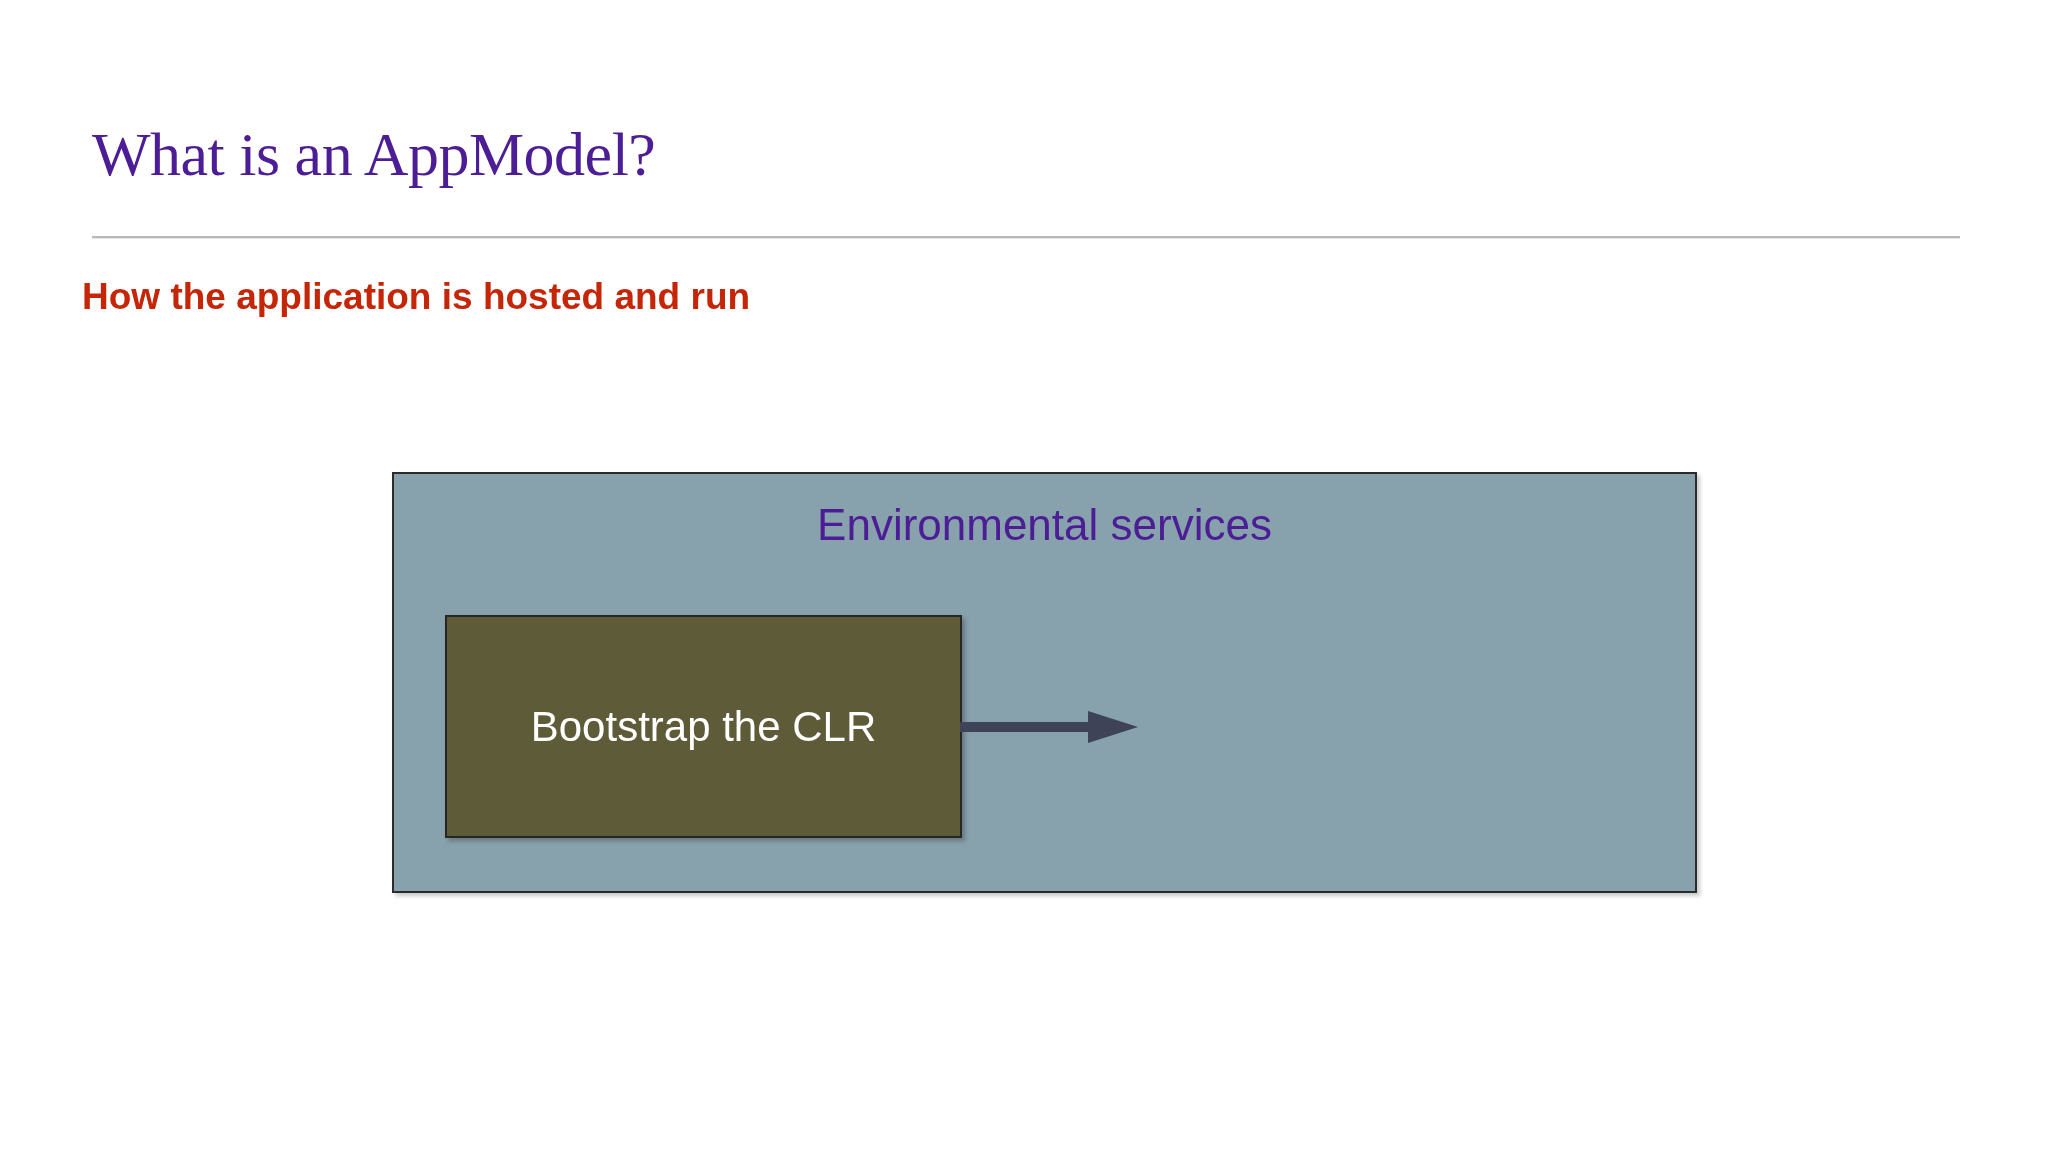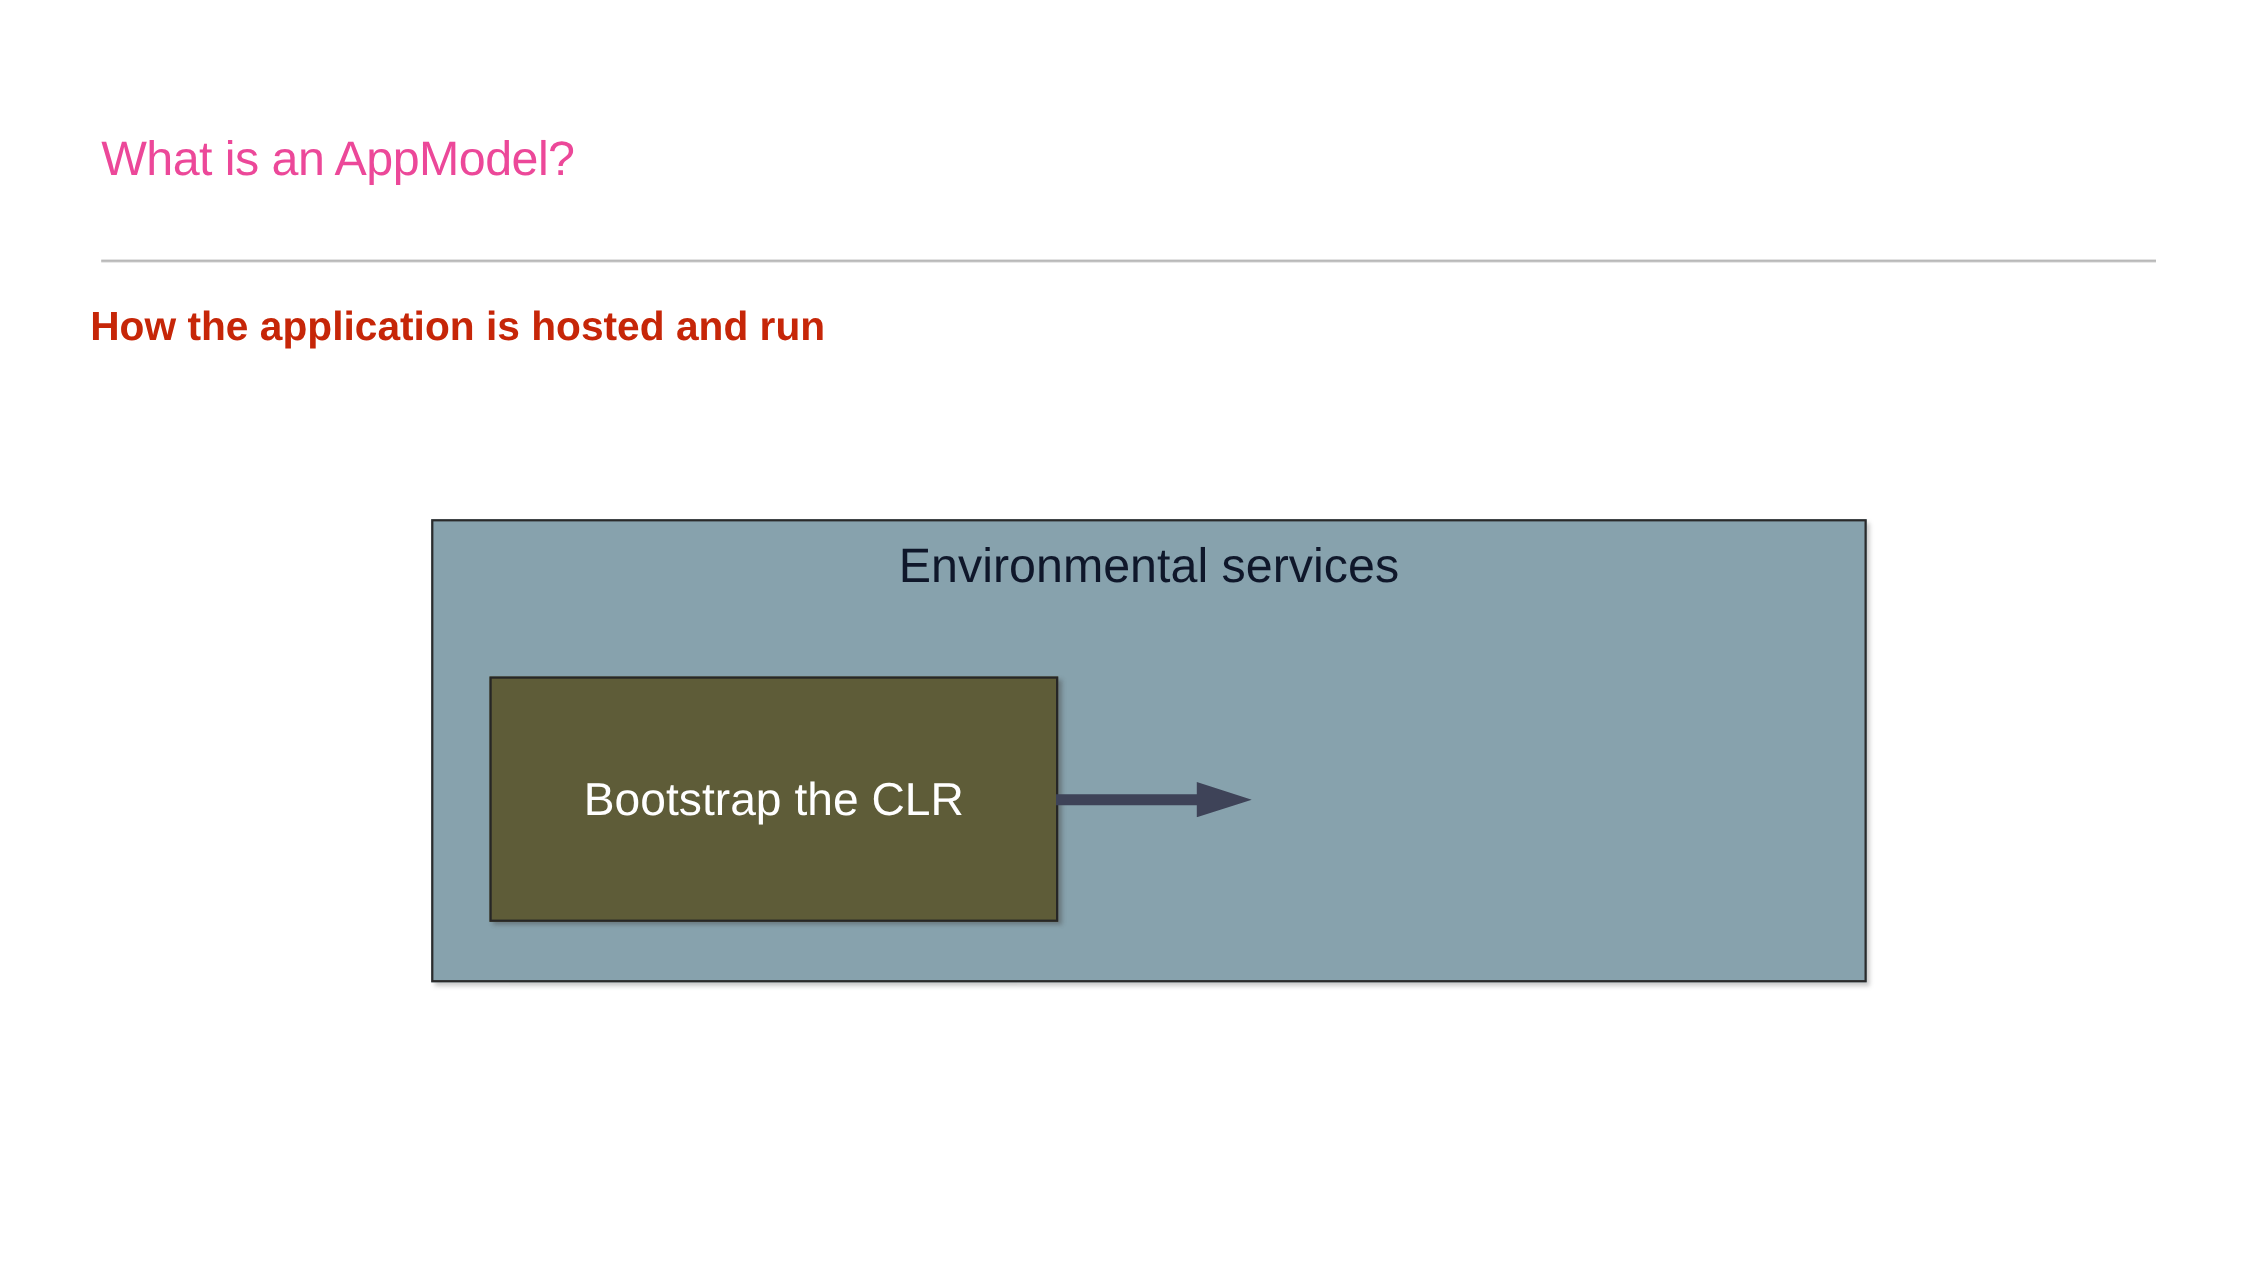--- a/index.html
+++ b/index.html
@@ -14,26 +14,27 @@
     overflow: hidden;
     font-family: "Liberation Sans", sans-serif;
     -webkit-font-smoothing: antialiased;
   }
 
   
   .slide-title {
     position: absolute;
     left: 92px;
     top: 122px;
-    font-size: 44px;
+    font-size: 62px;
     font-weight: 400;
-    color: #ec4899;
+    color: #4c1d95;
     letter-spacing: -0.5px;
     line-height: 1.05;
     white-space: nowrap;
+    font-family: Liberation Serif, serif;
   }
   .title-rule {
     position: absolute;
     left: 92px;
     top: 236px;
     width: 1868px;
     height: 2px;
     background: #b9b9b9;
     box-shadow: 0 1px 0 #e6e6e6;
   }
@@ -64,25 +65,25 @@
     width: 100%;
     height: 100%;
     background: #87a2ad;
     border: 2px solid #2b2b2b;
     box-sizing: border-box;
     box-shadow: 3px 3px 4px rgba(120,120,120,0.40);
   }
   .env-label {
     position: absolute;
     left: 0;
-    top: 17px;
+    top: 27px;
     width: 100%;
     text-align: center;
     font-size: 44px;
-    color: #0f172a;
+    color: #4c1d95;
     font-weight: 400;
     line-height: 1.1;
   }
 
   .step-box {
     position: absolute;
     border: 2px solid #262626;
     box-sizing: border-box;
     box-shadow: 3px 3px 4px rgba(70,70,70,0.45);
     display: flex;

